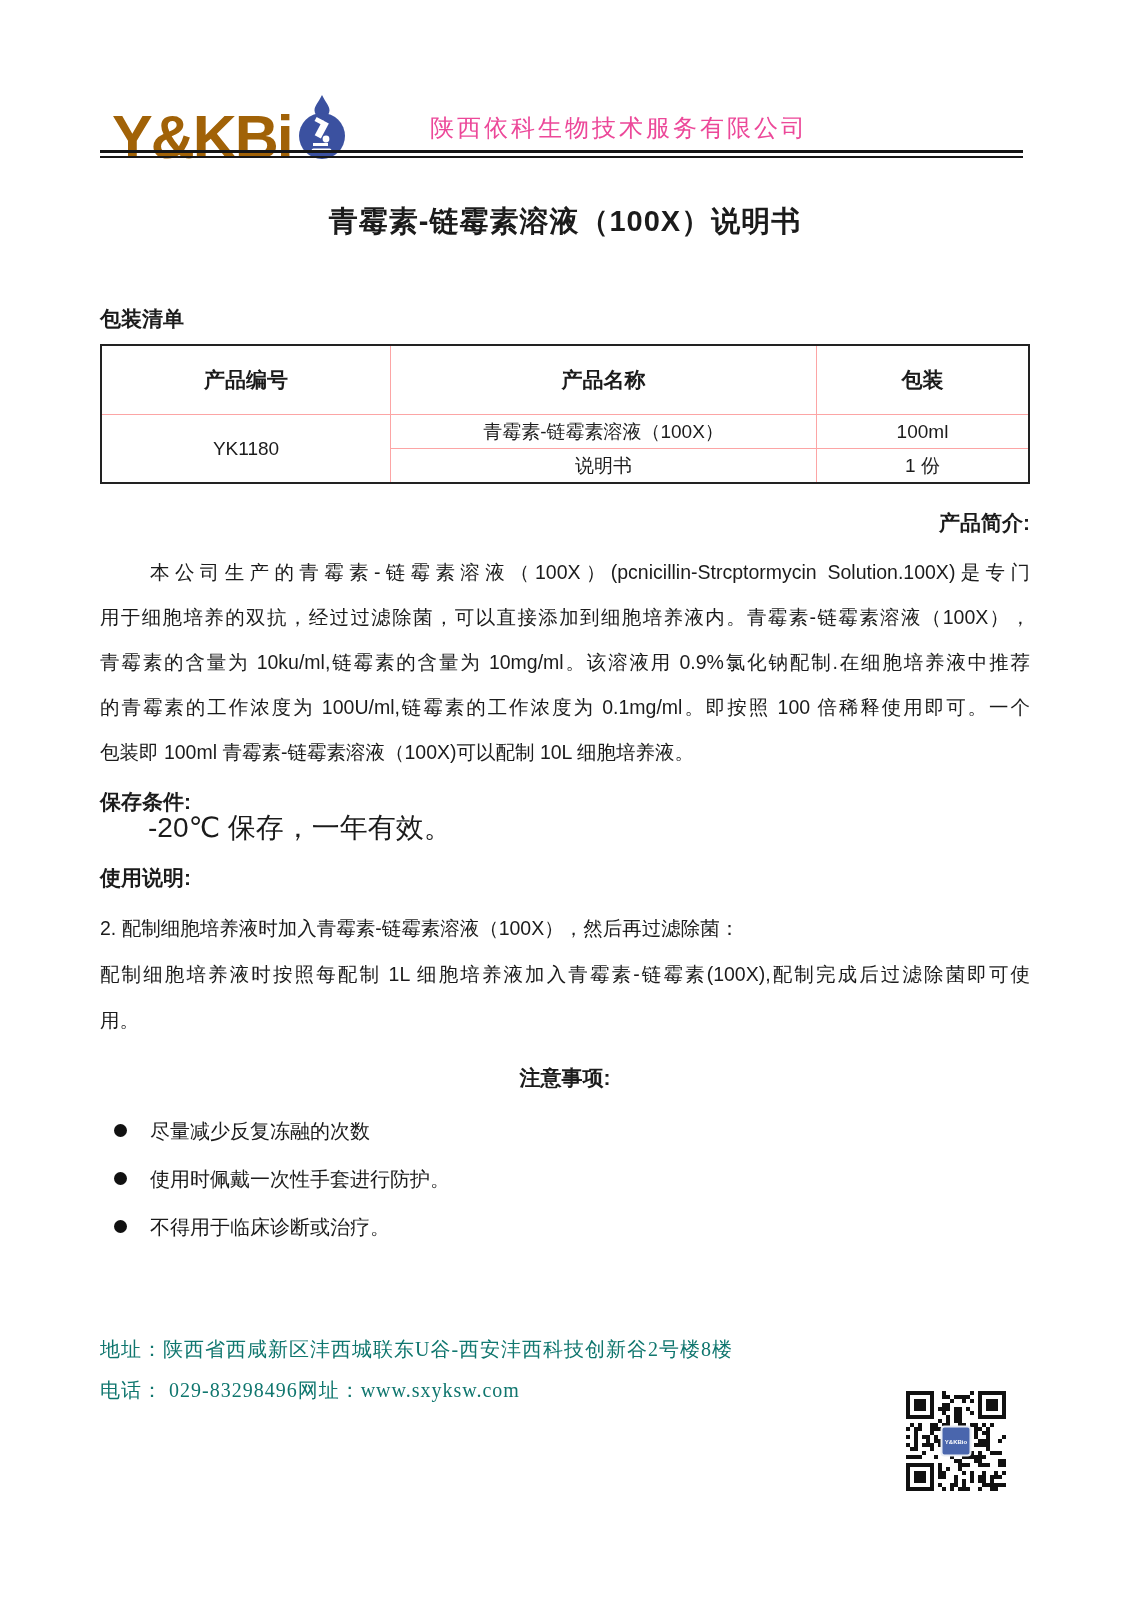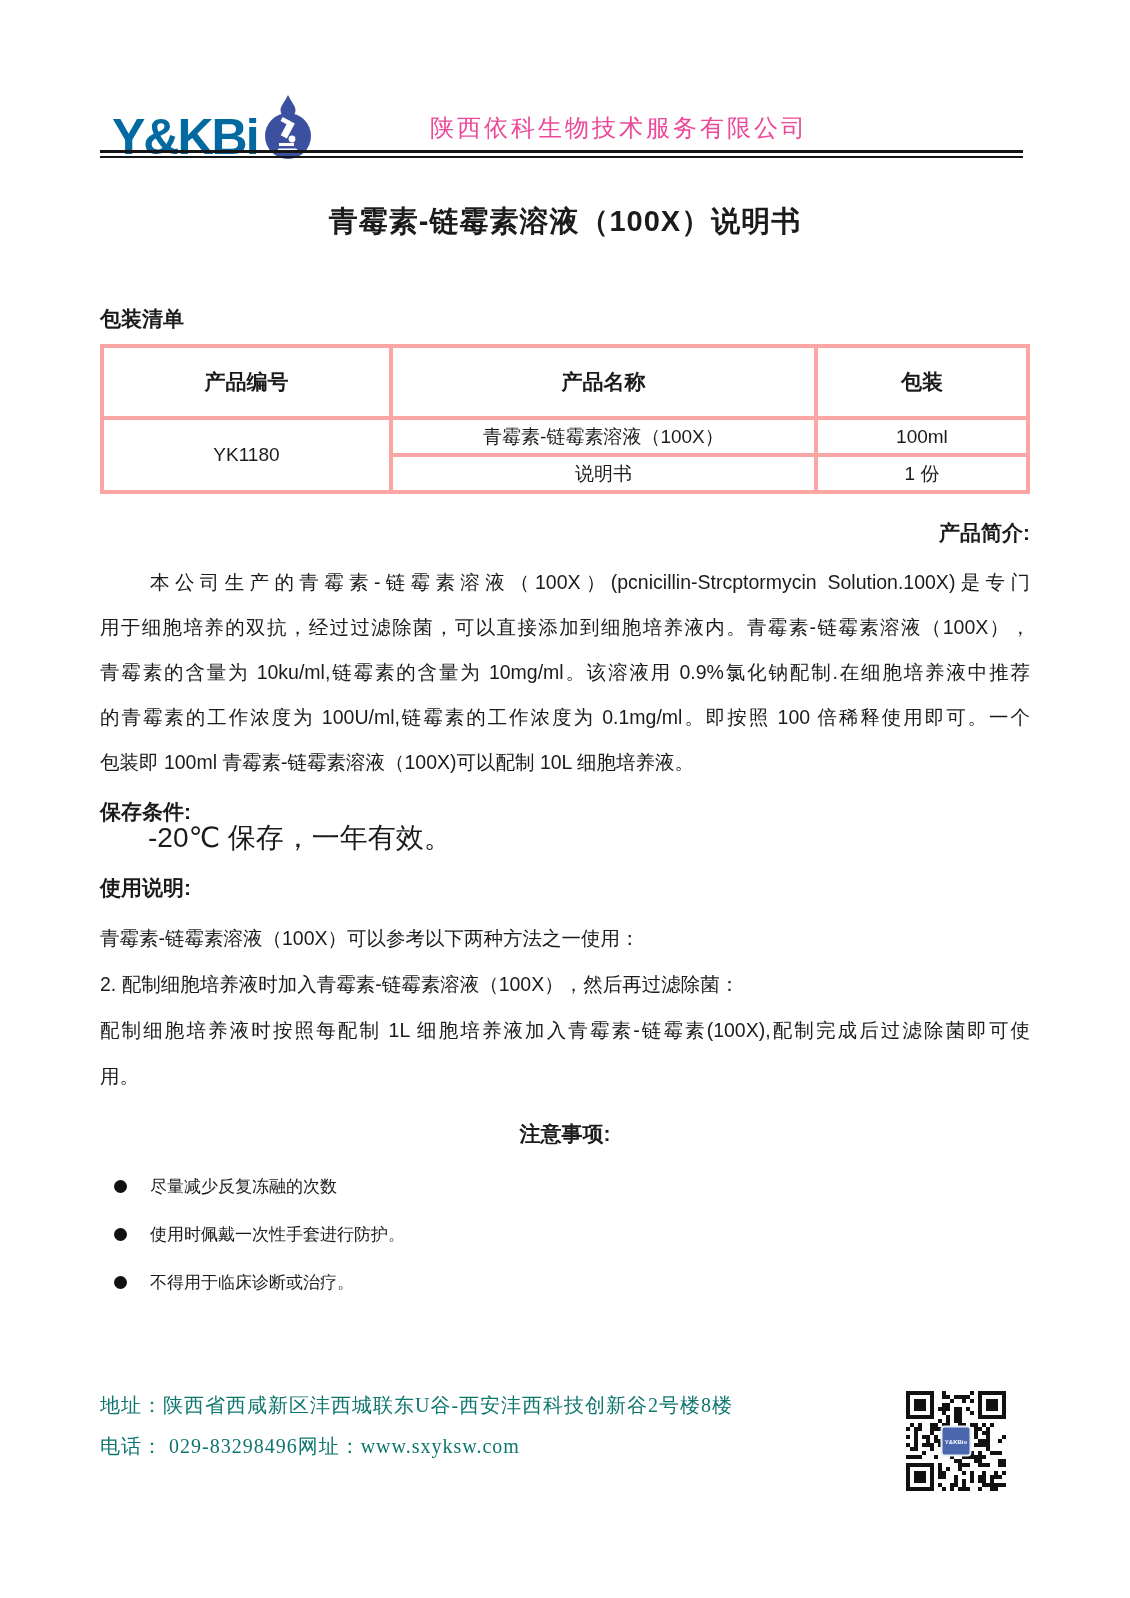--- a/index.html
+++ b/index.html
@@ -5,21 +5,21 @@
   html,body { margin:0; padding:0; background:#888; }
   .page {
     position:relative; width:1130px; height:1598px; margin:0 auto;
     background:#ffffff; overflow:hidden;
     font-family:"Liberation Sans","DejaVu Sans",sans-serif;
     color:#1b1b1b;
   }
   
   .logo { position:absolute; left:112px; top:94px; display:flex; align-items:flex-end; }
   .logo-text {
-    font-size:50px; font-weight:bold; color:#0369a1;
+    font-size:61px; font-weight:bold; color:#a16207;
     letter-spacing:-2px; line-height:54px;
   }
   .logo-mark { margin-left:3px; display:block; }
   .company {
     position:absolute; left:430px; top:112px;
     font-family:"Liberation Serif","DejaVu Serif",serif;
     font-size:24px; letter-spacing:3px; color:#ec4899;
   }
   .header-rule {
     position:absolute; left:100px; width:923px; top:150px; height:3px;
@@ -32,35 +32,35 @@
   .h-pack  { margin-top:66px; }
   .h-intro { margin-top:26px;text-align:right; }
   .h-store { margin-top:14px; }
   .h-usage { margin-top:24px; }
   .h-notes { margin-top:22px;text-align:center; }
   
   table.pack {
     margin-top:12px; width:100%; border-collapse:collapse;
     border:2px solid #222; table-layout:fixed;
   }
-  table.pack th, table.pack td { border:4px solid #fca5a5; text-align:center; padding:0; }
+  table.pack th, table.pack td { border:1px solid #fca5a5; text-align:center; padding:0; }
   table.pack th { height:68px; font-size:21px; font-weight:bold; }
   table.pack td { height:33px; font-size:19px; font-weight:normal; }
   .col1 { width:31.2%; } .col2 { width:45.9%; } .col3 { width:22.9%; }
   
   .para { margin-top:14px; font-size:19.5px; }
   .pline { line-height:45px; white-space:normal; }
   .jline { text-align:justify; text-align-last:justify; }
   .indent2 { text-indent:50px; }
   .store-body { margin-top:0; padding-left:48px; font-size:28px; line-height:26px; }
   .usage-para { margin-top:14px; font-size:19.5px; }
   .uline { line-height:46px; }
   
   .notes-list { margin:16px 0 0 0; padding:0; list-style:none; }
-  .notes-list li { position:relative; height:48px; line-height:48px; padding-left:50px; font-size:17px; }
+  .notes-list li { position:relative; height:48px; line-height:48px; padding-left:50px; font-size:20px; }
   .bullet-dot {
     position:absolute; left:14px; top:17px; width:13px; height:13px;
     border-radius:50%; background:#111;
   }
   
   .footer-line {
     font-family:"Liberation Serif","DejaVu Serif",serif;
     font-size:20px; line-height:24px; color:#0f766e; letter-spacing:1px;
   }
   .f-address { margin-top:86px; }
@@ -135,21 +135,20 @@
       <div class="pline jline">青霉素的含量为 10ku/ml,链霉素的含量为 10mg/ml。该溶液用 0.9%氯化钠配制.在细胞培养液中推荐</div>
       <div class="pline jline">的青霉素的工作浓度为 100U/ml,链霉素的工作浓度为 0.1mg/ml。即按照 100 倍稀释使用即可。一个</div>
       <div class="pline">包装即 100ml 青霉素-链霉素溶液（100X)可以配制 10L 细胞培养液。</div>
     </div>
 
     <div class="sec-heading h-store">保存条件:</div>
     <div class="store-body">-20℃ 保存，一年有效。</div>
 
     <div class="sec-heading h-usage">使用说明:</div>
     <div class="usage-para">
-      <div class="pline uline">青霉素-链霉素溶液（100X）可以参考以下两种方法之一使用：</div>
       <div class="pline uline">2. 配制细胞培养液时加入青霉素-链霉素溶液（100X），然后再过滤除菌：</div>
       <div class="pline uline jline">配制细胞培养液时按照每配制 1L 细胞培养液加入青霉素-链霉素(100X),配制完成后过滤除菌即可使</div>
       <div class="pline uline">用。</div>
     </div>
 
     <div class="sec-heading h-notes">注意事项:</div>
     <ul class="notes-list">
       <li>
         <span class="bullet-dot"></span>
         <span>尽量减少反复冻融的次数</span>

